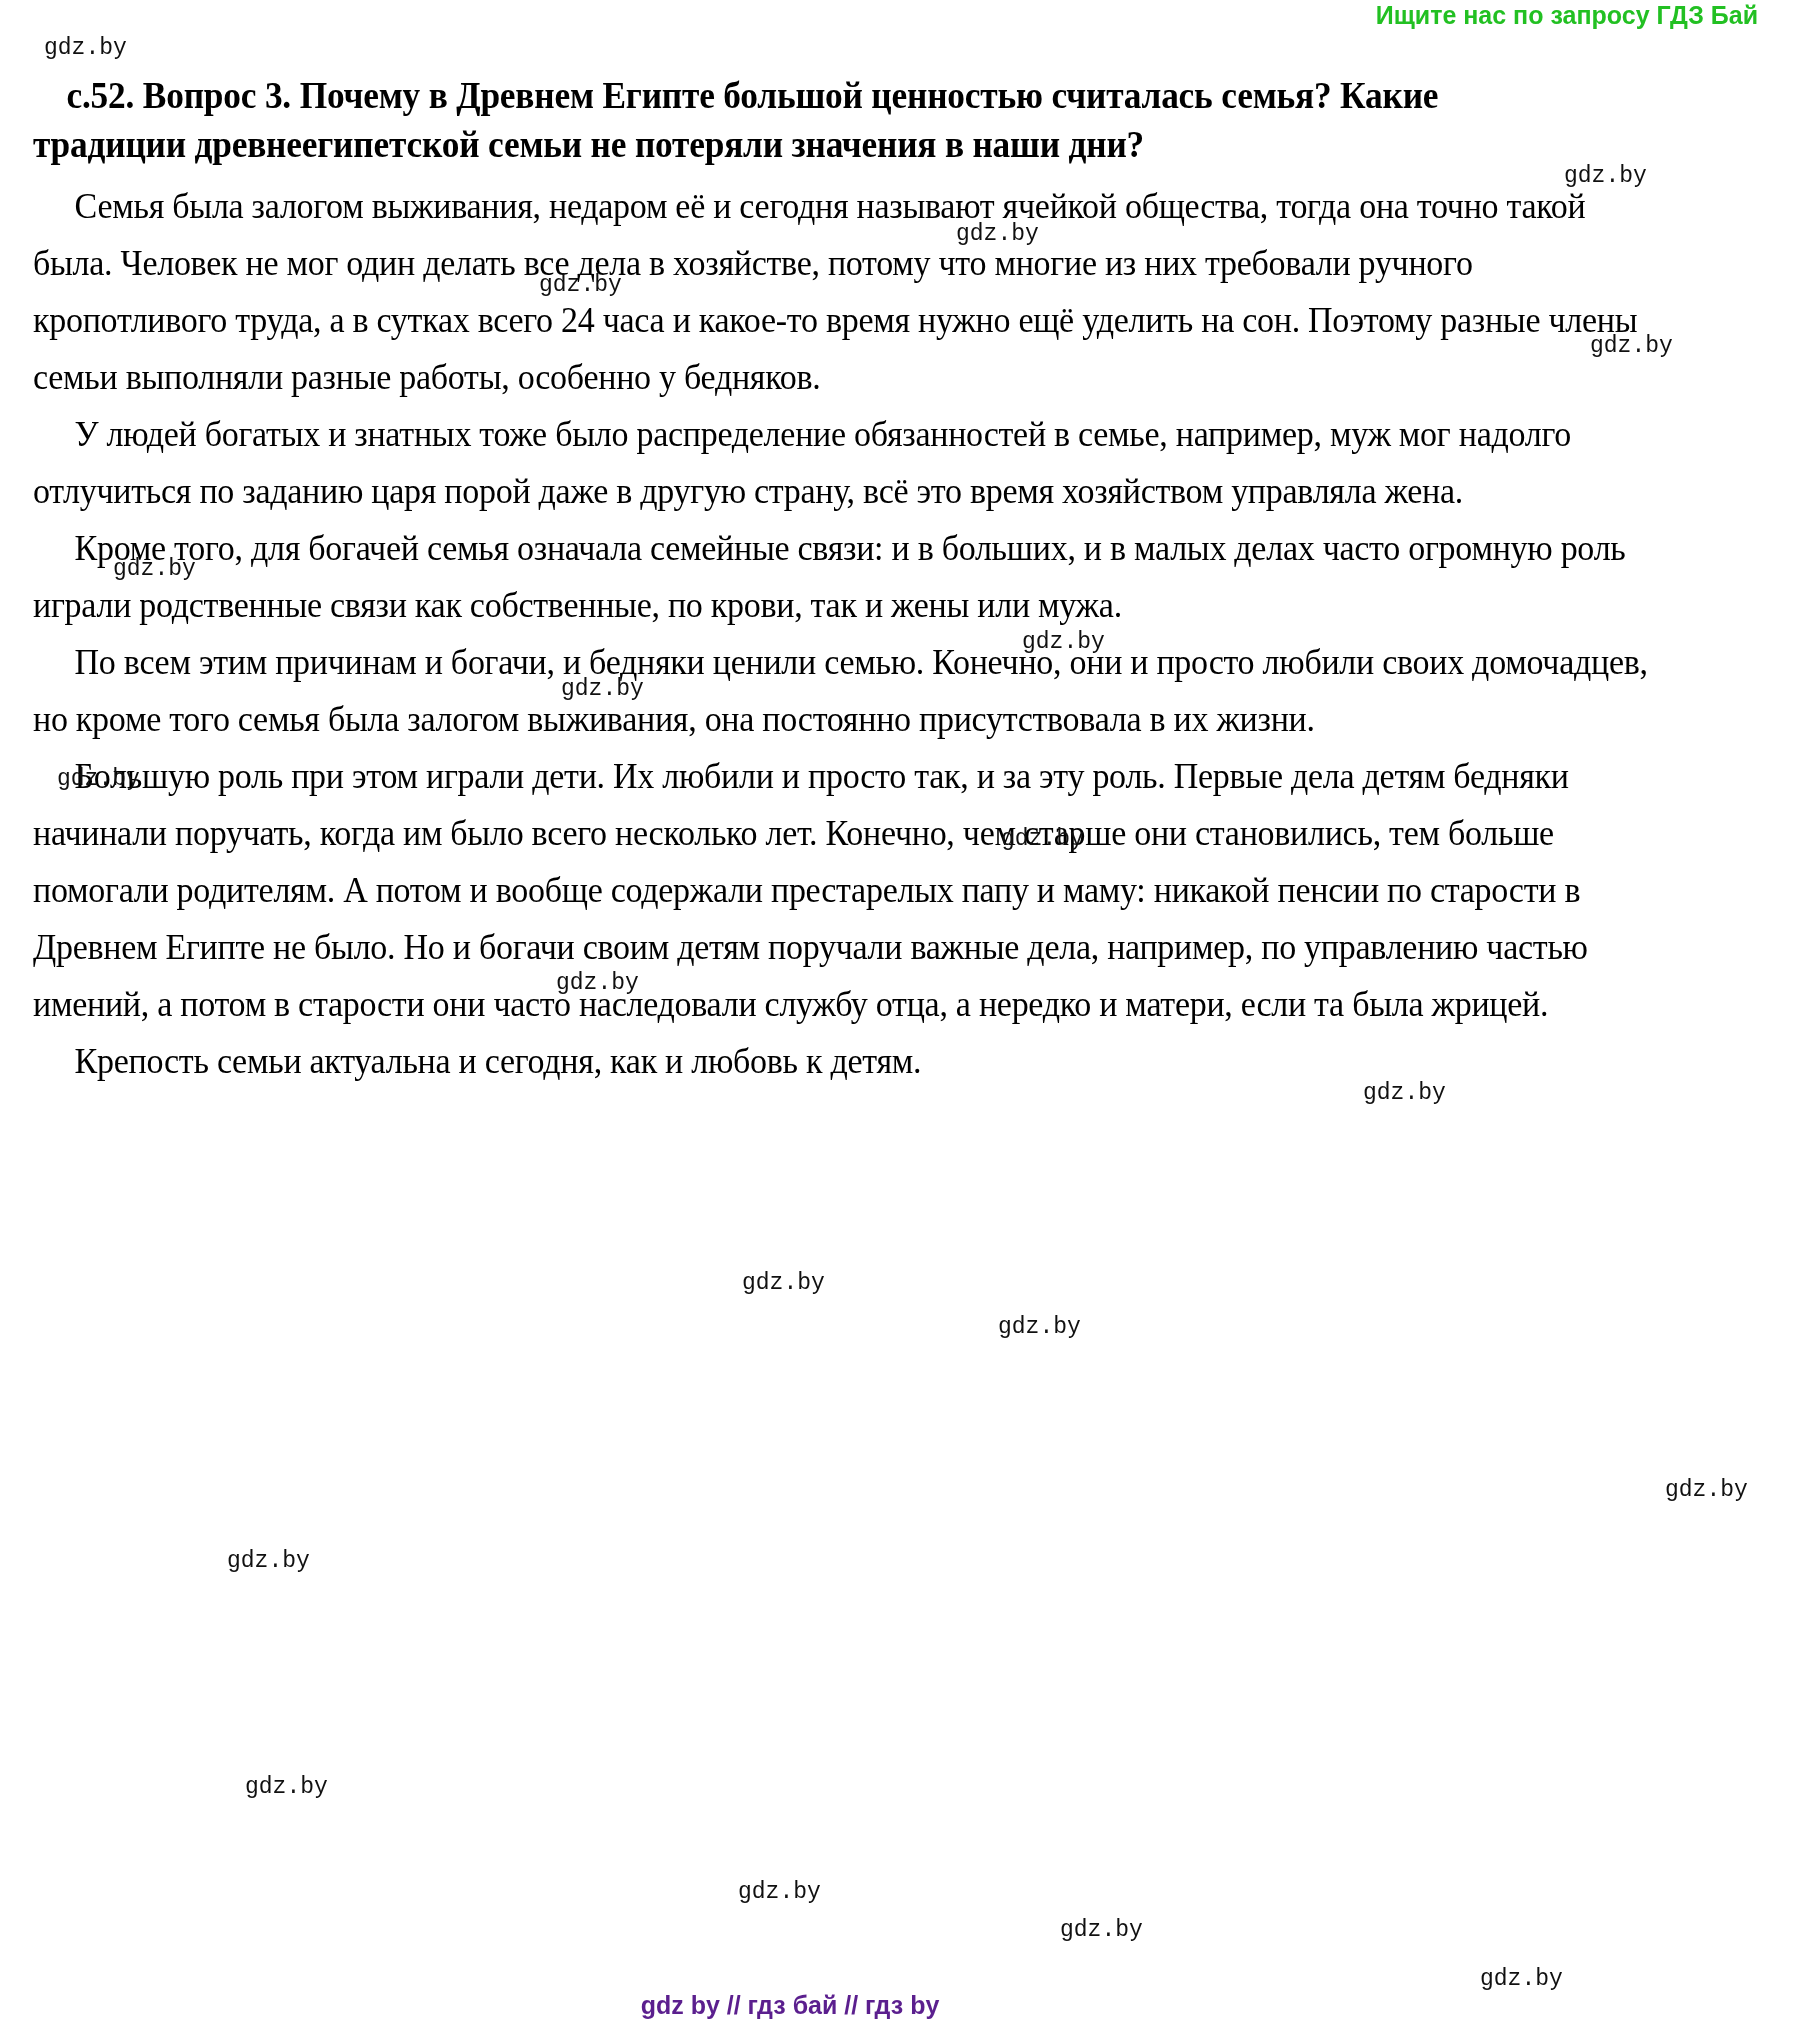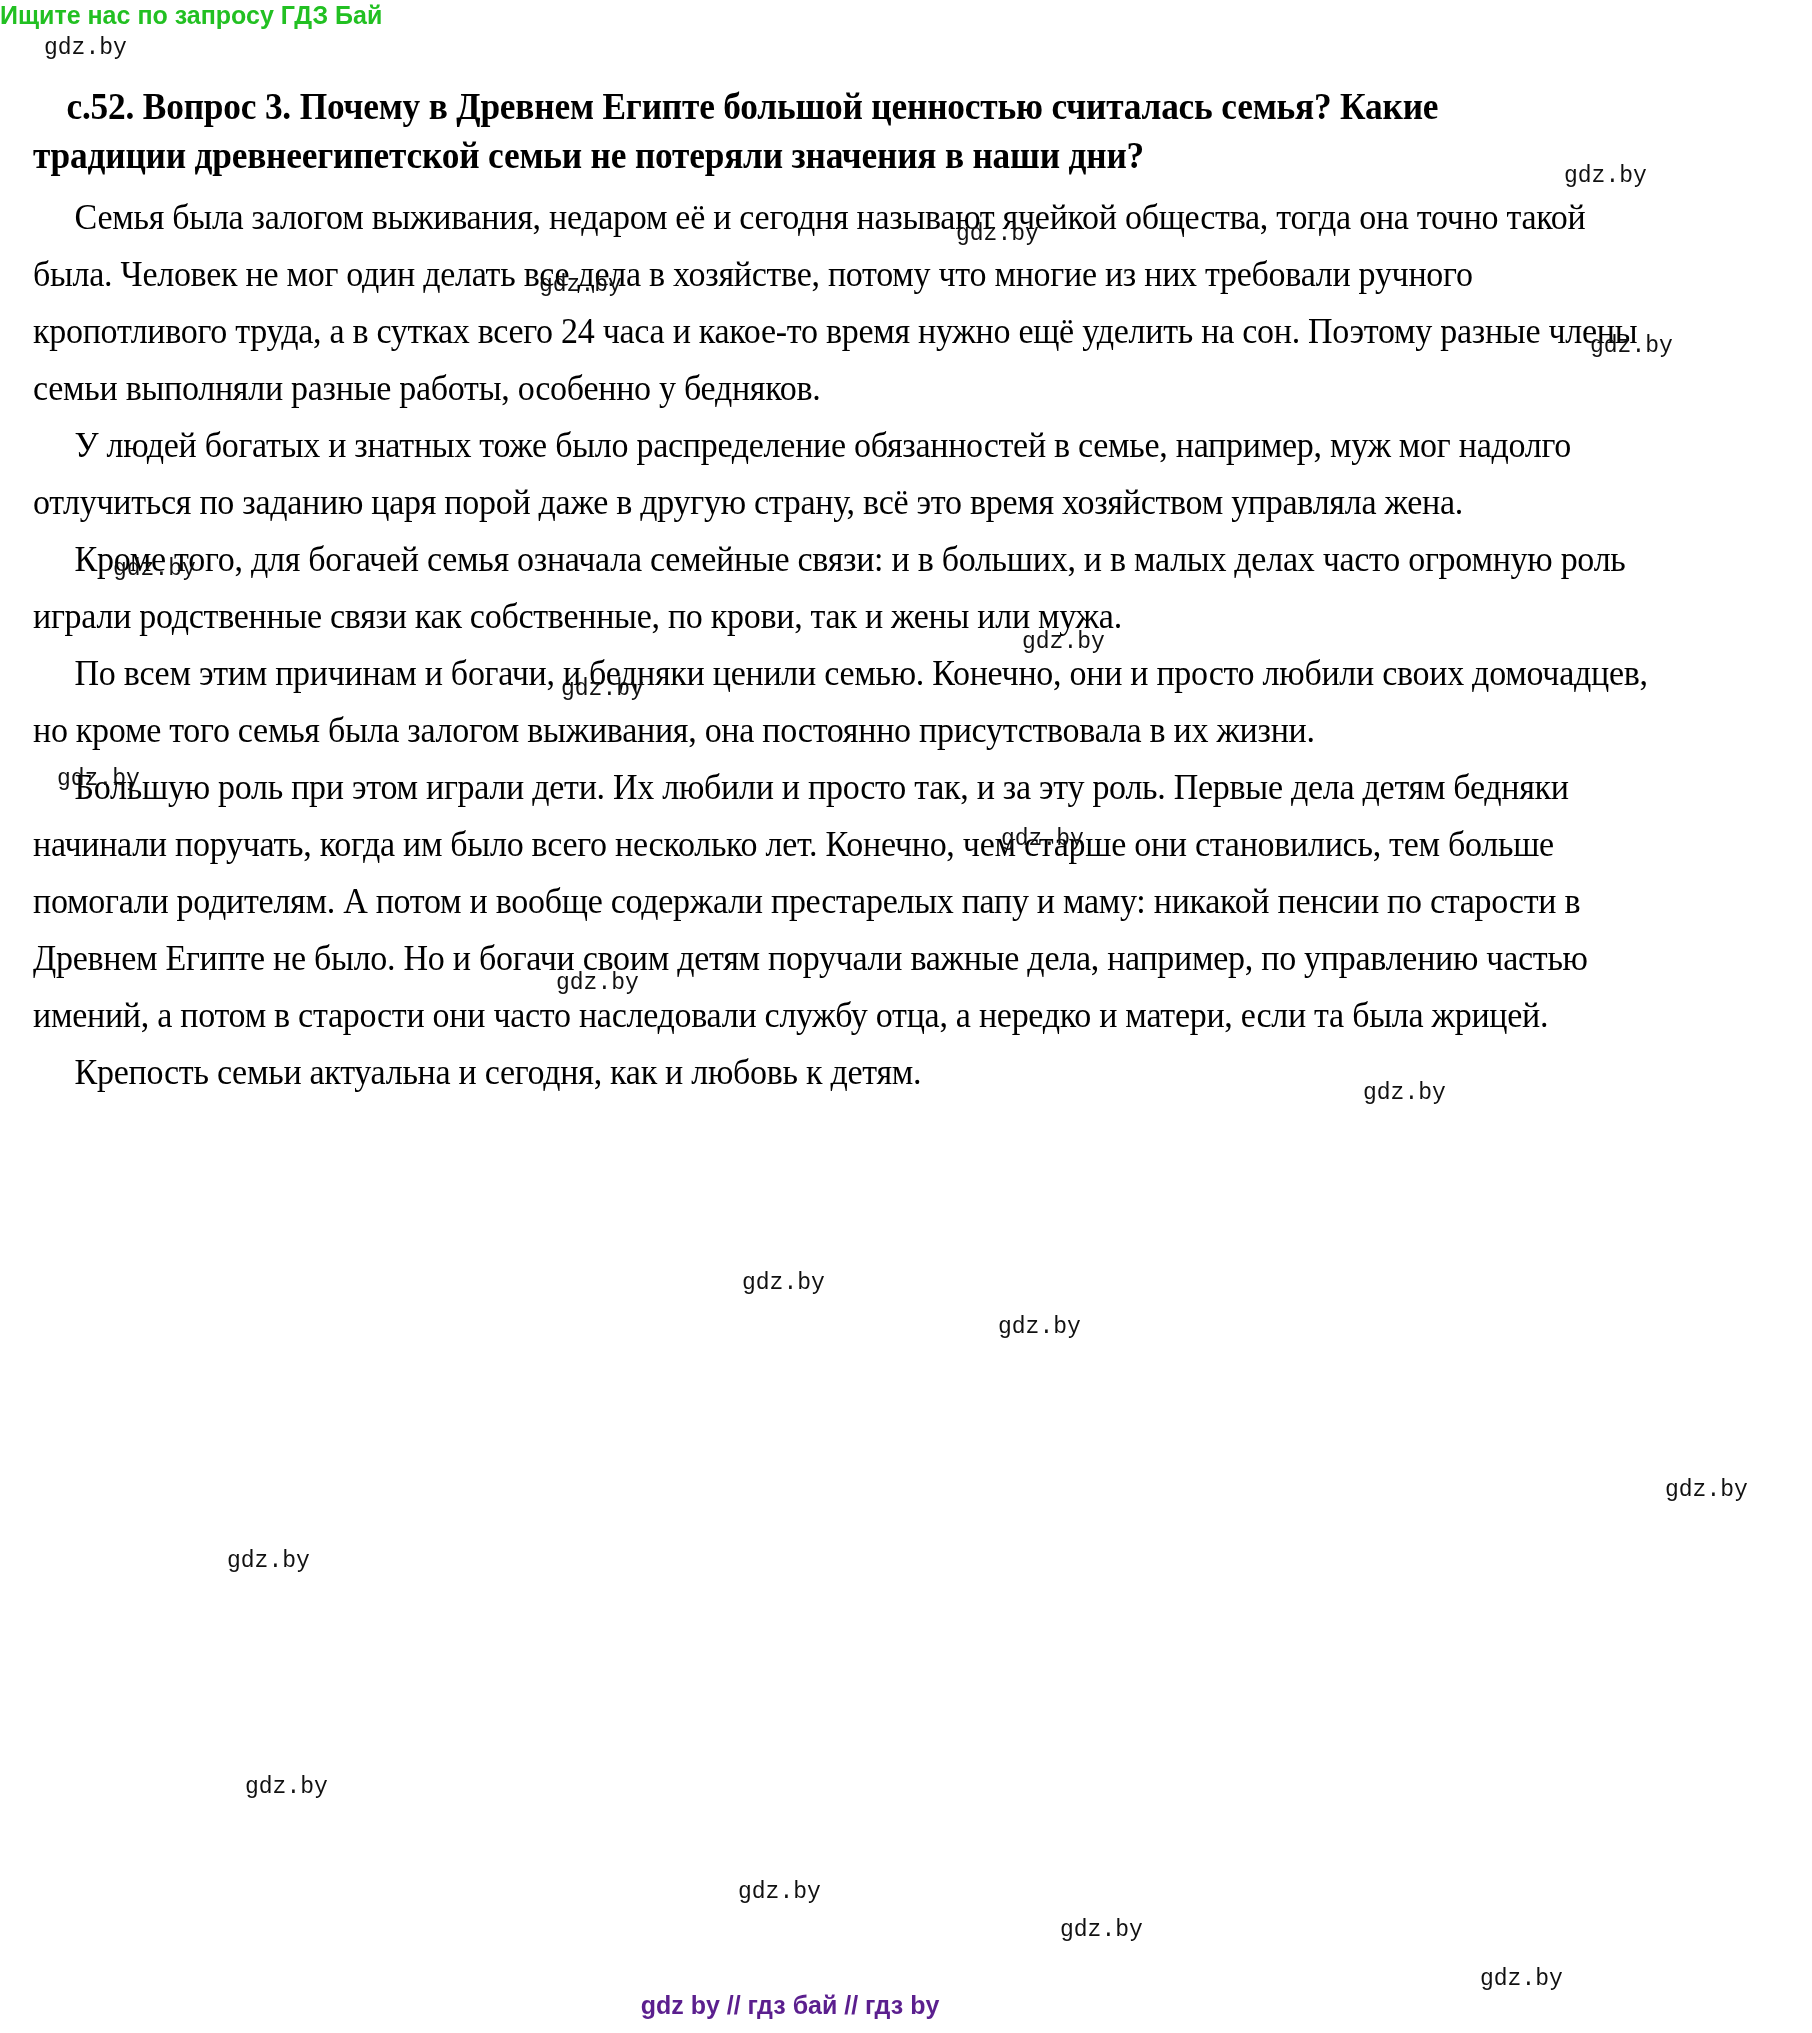--- a/index.html
+++ b/index.html
@@ -22,34 +22,34 @@
     height: 2034px;
     box-sizing: border-box;
   }
 
   
   .promo-banner {
     position: absolute;
     top: 0;
     left: 0;
     width: 1758px;
-    text-align: left;
+    text-align: right;
     font-family: "Liberation Sans", "DejaVu Sans", sans-serif;
     font-size: 25px;
     font-weight: bold;
     color: #22c022;
     letter-spacing: 0px;
     line-height: 31px;
     z-index: 6;
   }
 
   
   .content {
     position: absolute;
-    top: 82px;
+    top: 71px;
     left: 33px;
     width: 1727px;
     z-index: 4;
   }
 
   .question-heading {
     font-family: "Liberation Serif", "DejaVu Serif", serif;
     font-weight: bold;
     font-size: 37px;
     line-height: 49px;

